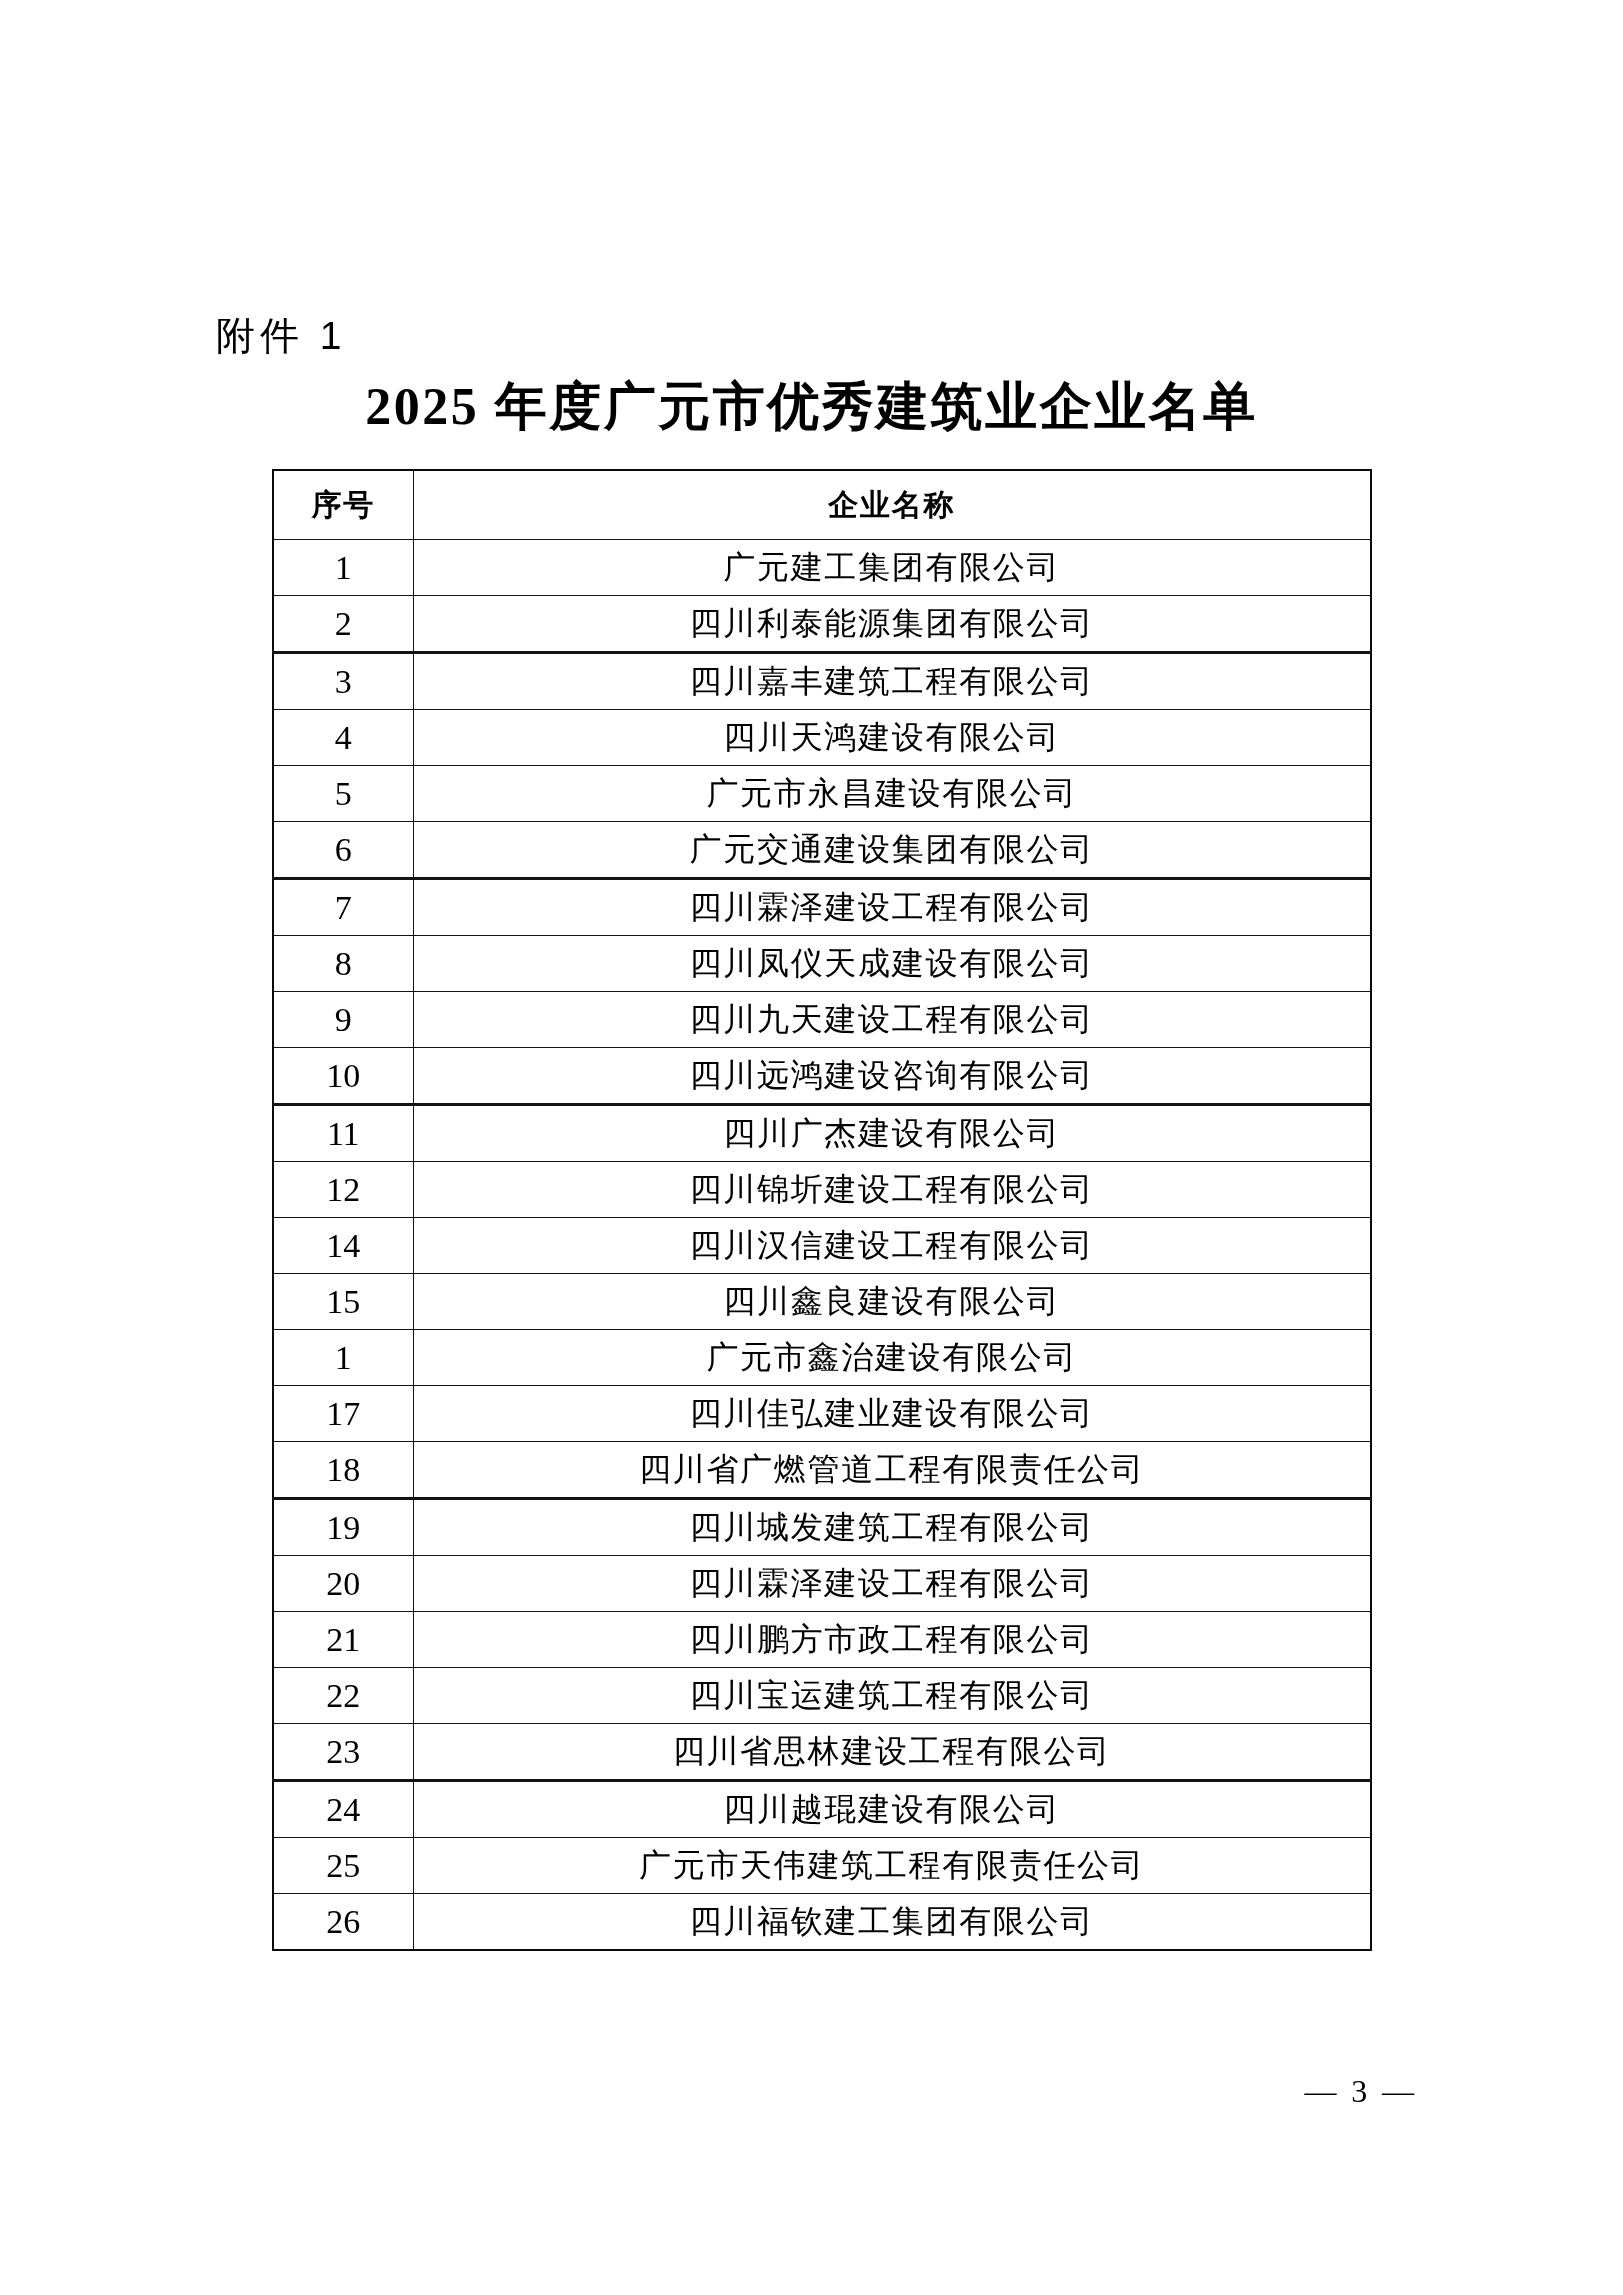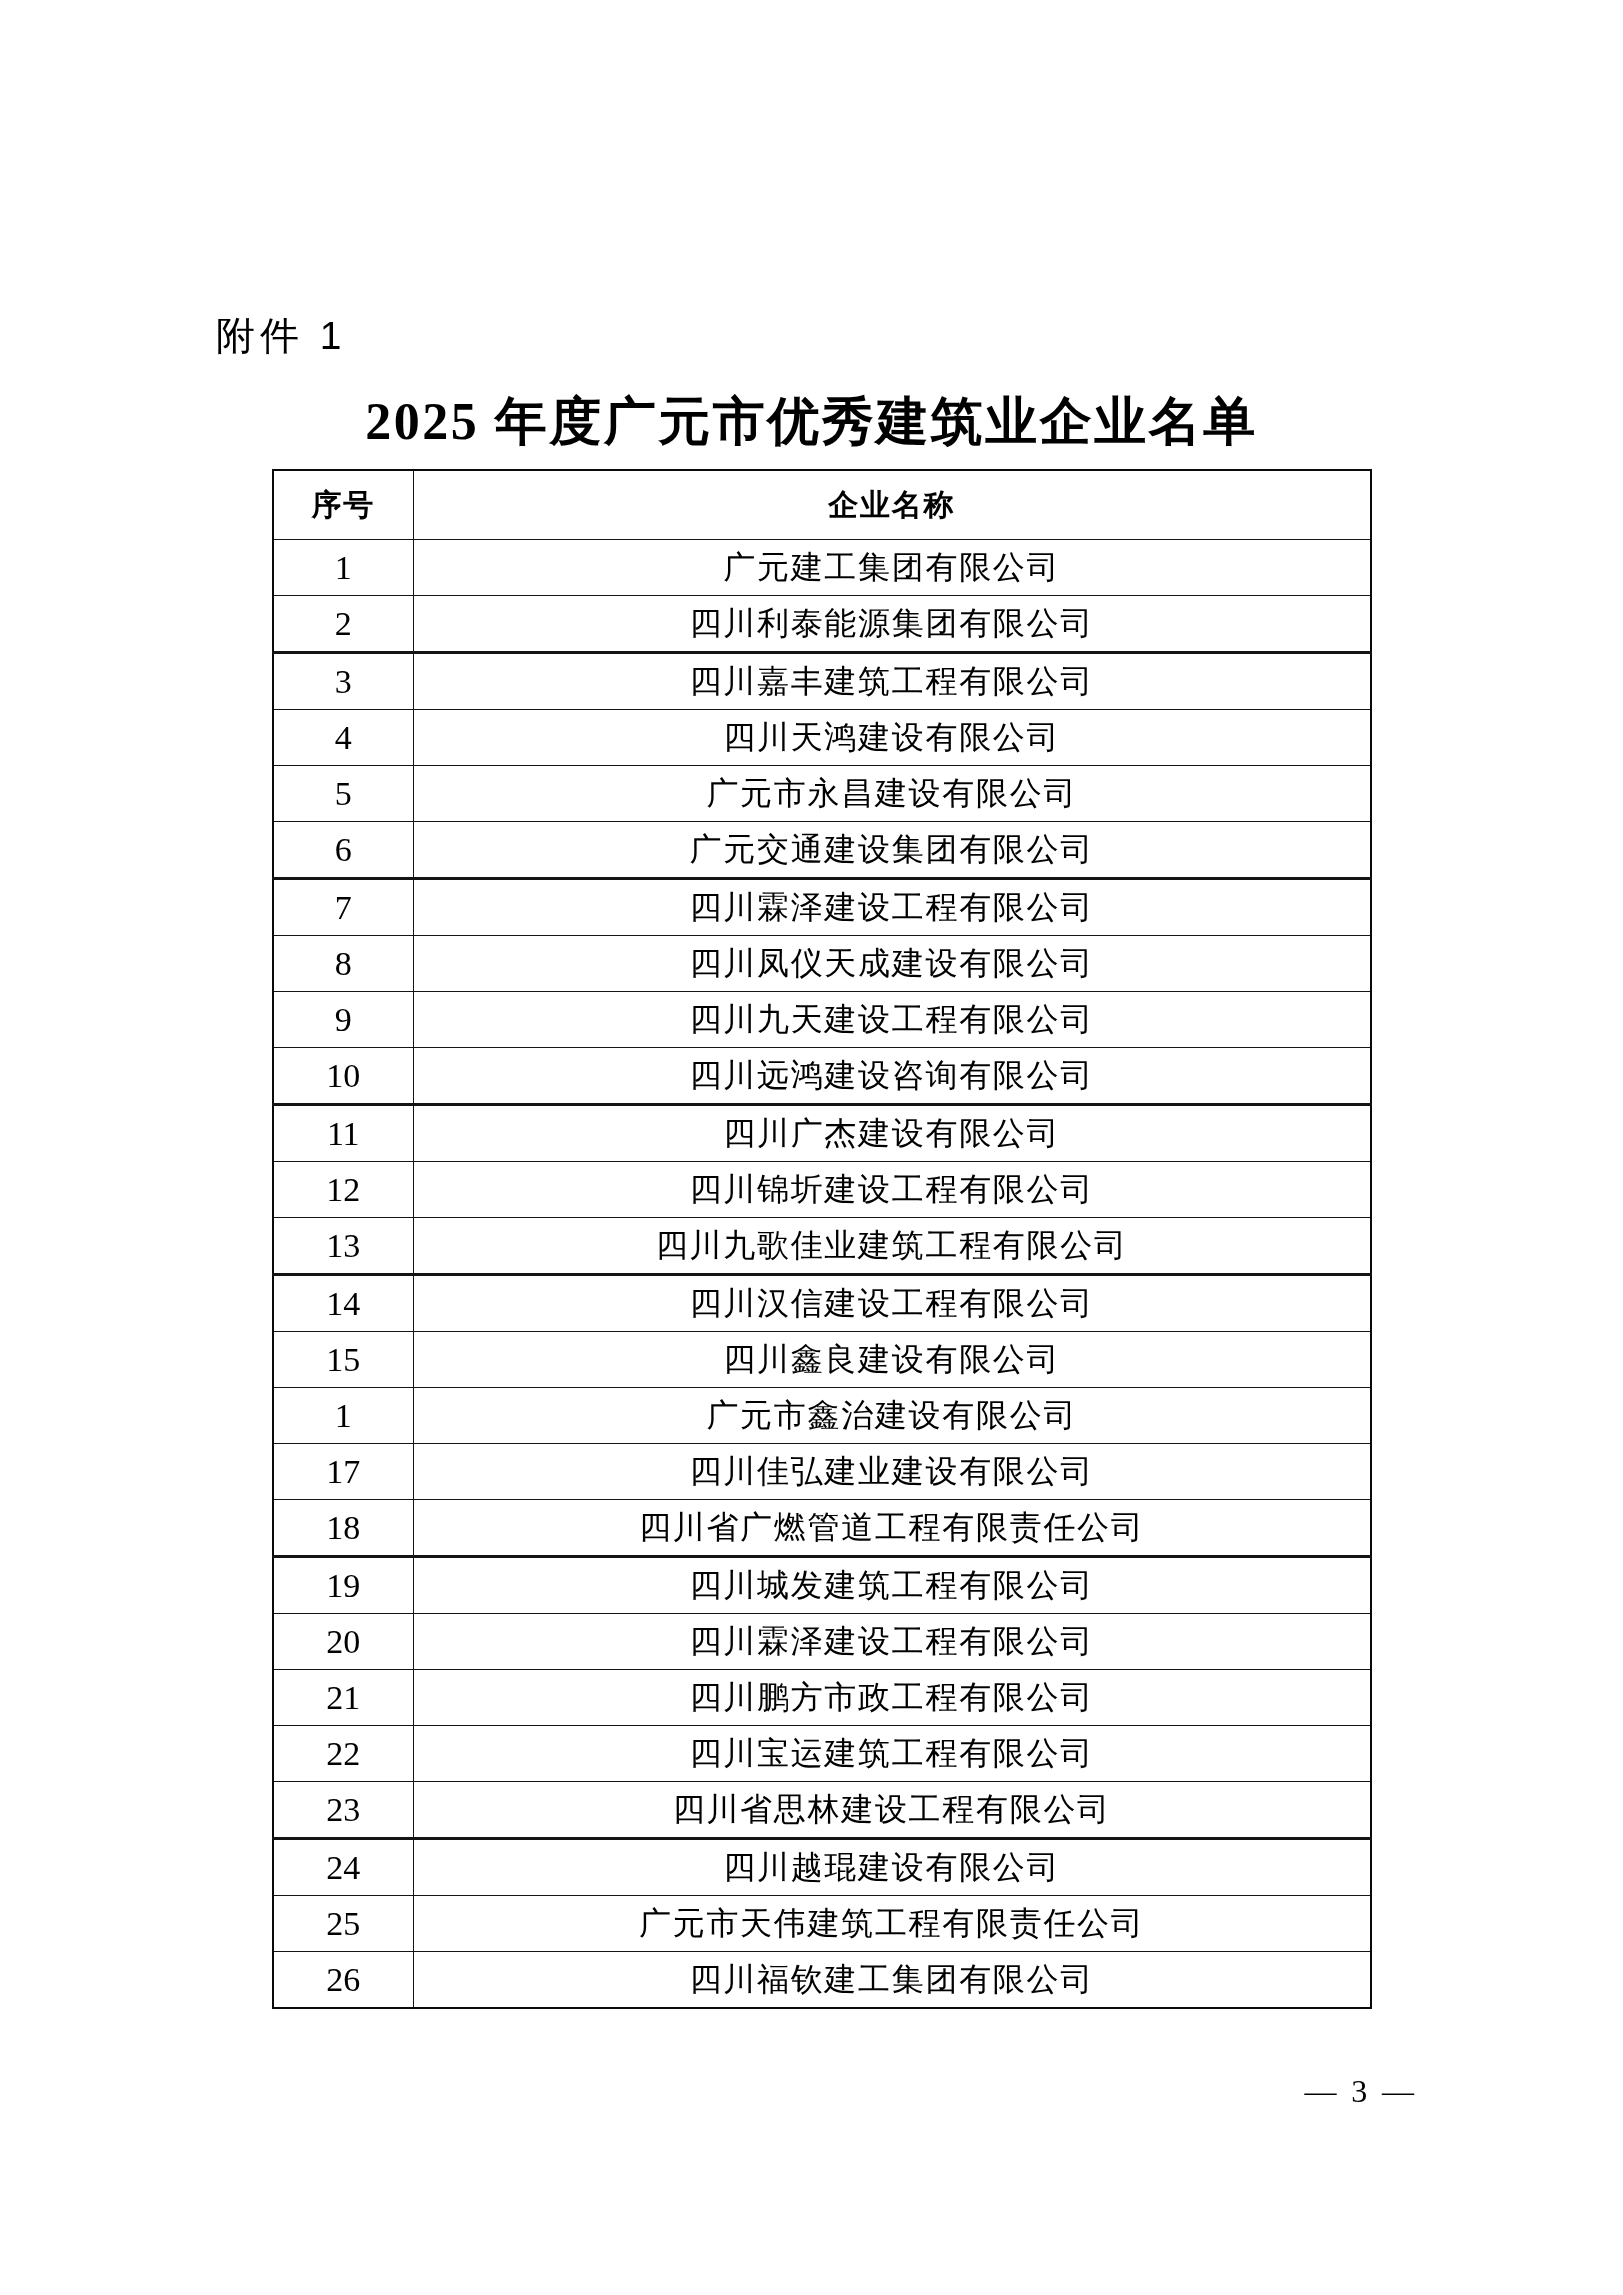--- a/index.html
+++ b/index.html
@@ -16,21 +16,21 @@
     left:216px;top:309px;
     font-size:39px;
     font-family:"Liberation Sans","DejaVu Sans",sans-serif;
     font-weight:400;
     letter-spacing:5px;
     color:#000;
   }
   .doc-title{
     position:absolute;
     left:0;right:0;top:372px;
-    margin:15px;
+    margin:0;
     text-align:center;
     font-size:52px;
     font-weight:700;
     letter-spacing:2.5px;
     font-family:"Liberation Serif","DejaVu Serif",serif;
     color:#000;
   }
   table.company-table{
     position:absolute;
     left:272px;top:469px;
@@ -140,24 +140,20 @@
           <td class="cell-name">四川远鸿建设咨询有限公司</td>
         </tr>
         <tr>
           <td class="cell-no">11</td>
           <td class="cell-name">四川广杰建设有限公司</td>
         </tr>
         <tr>
           <td class="cell-no">12</td>
           <td class="cell-name">四川锦圻建设工程有限公司</td>
         </tr>
-        <tr class="thick">
-          <td class="cell-no">13</td>
-          <td class="cell-name">四川九歌佳业建筑工程有限公司</td>
-        </tr>
         <tr>
           <td class="cell-no">14</td>
           <td class="cell-name">四川汉信建设工程有限公司</td>
         </tr>
         <tr>
           <td class="cell-no">15</td>
           <td class="cell-name">四川鑫良建设有限公司</td>
         </tr>
         <tr>
           <td class="cell-no">1</td>

